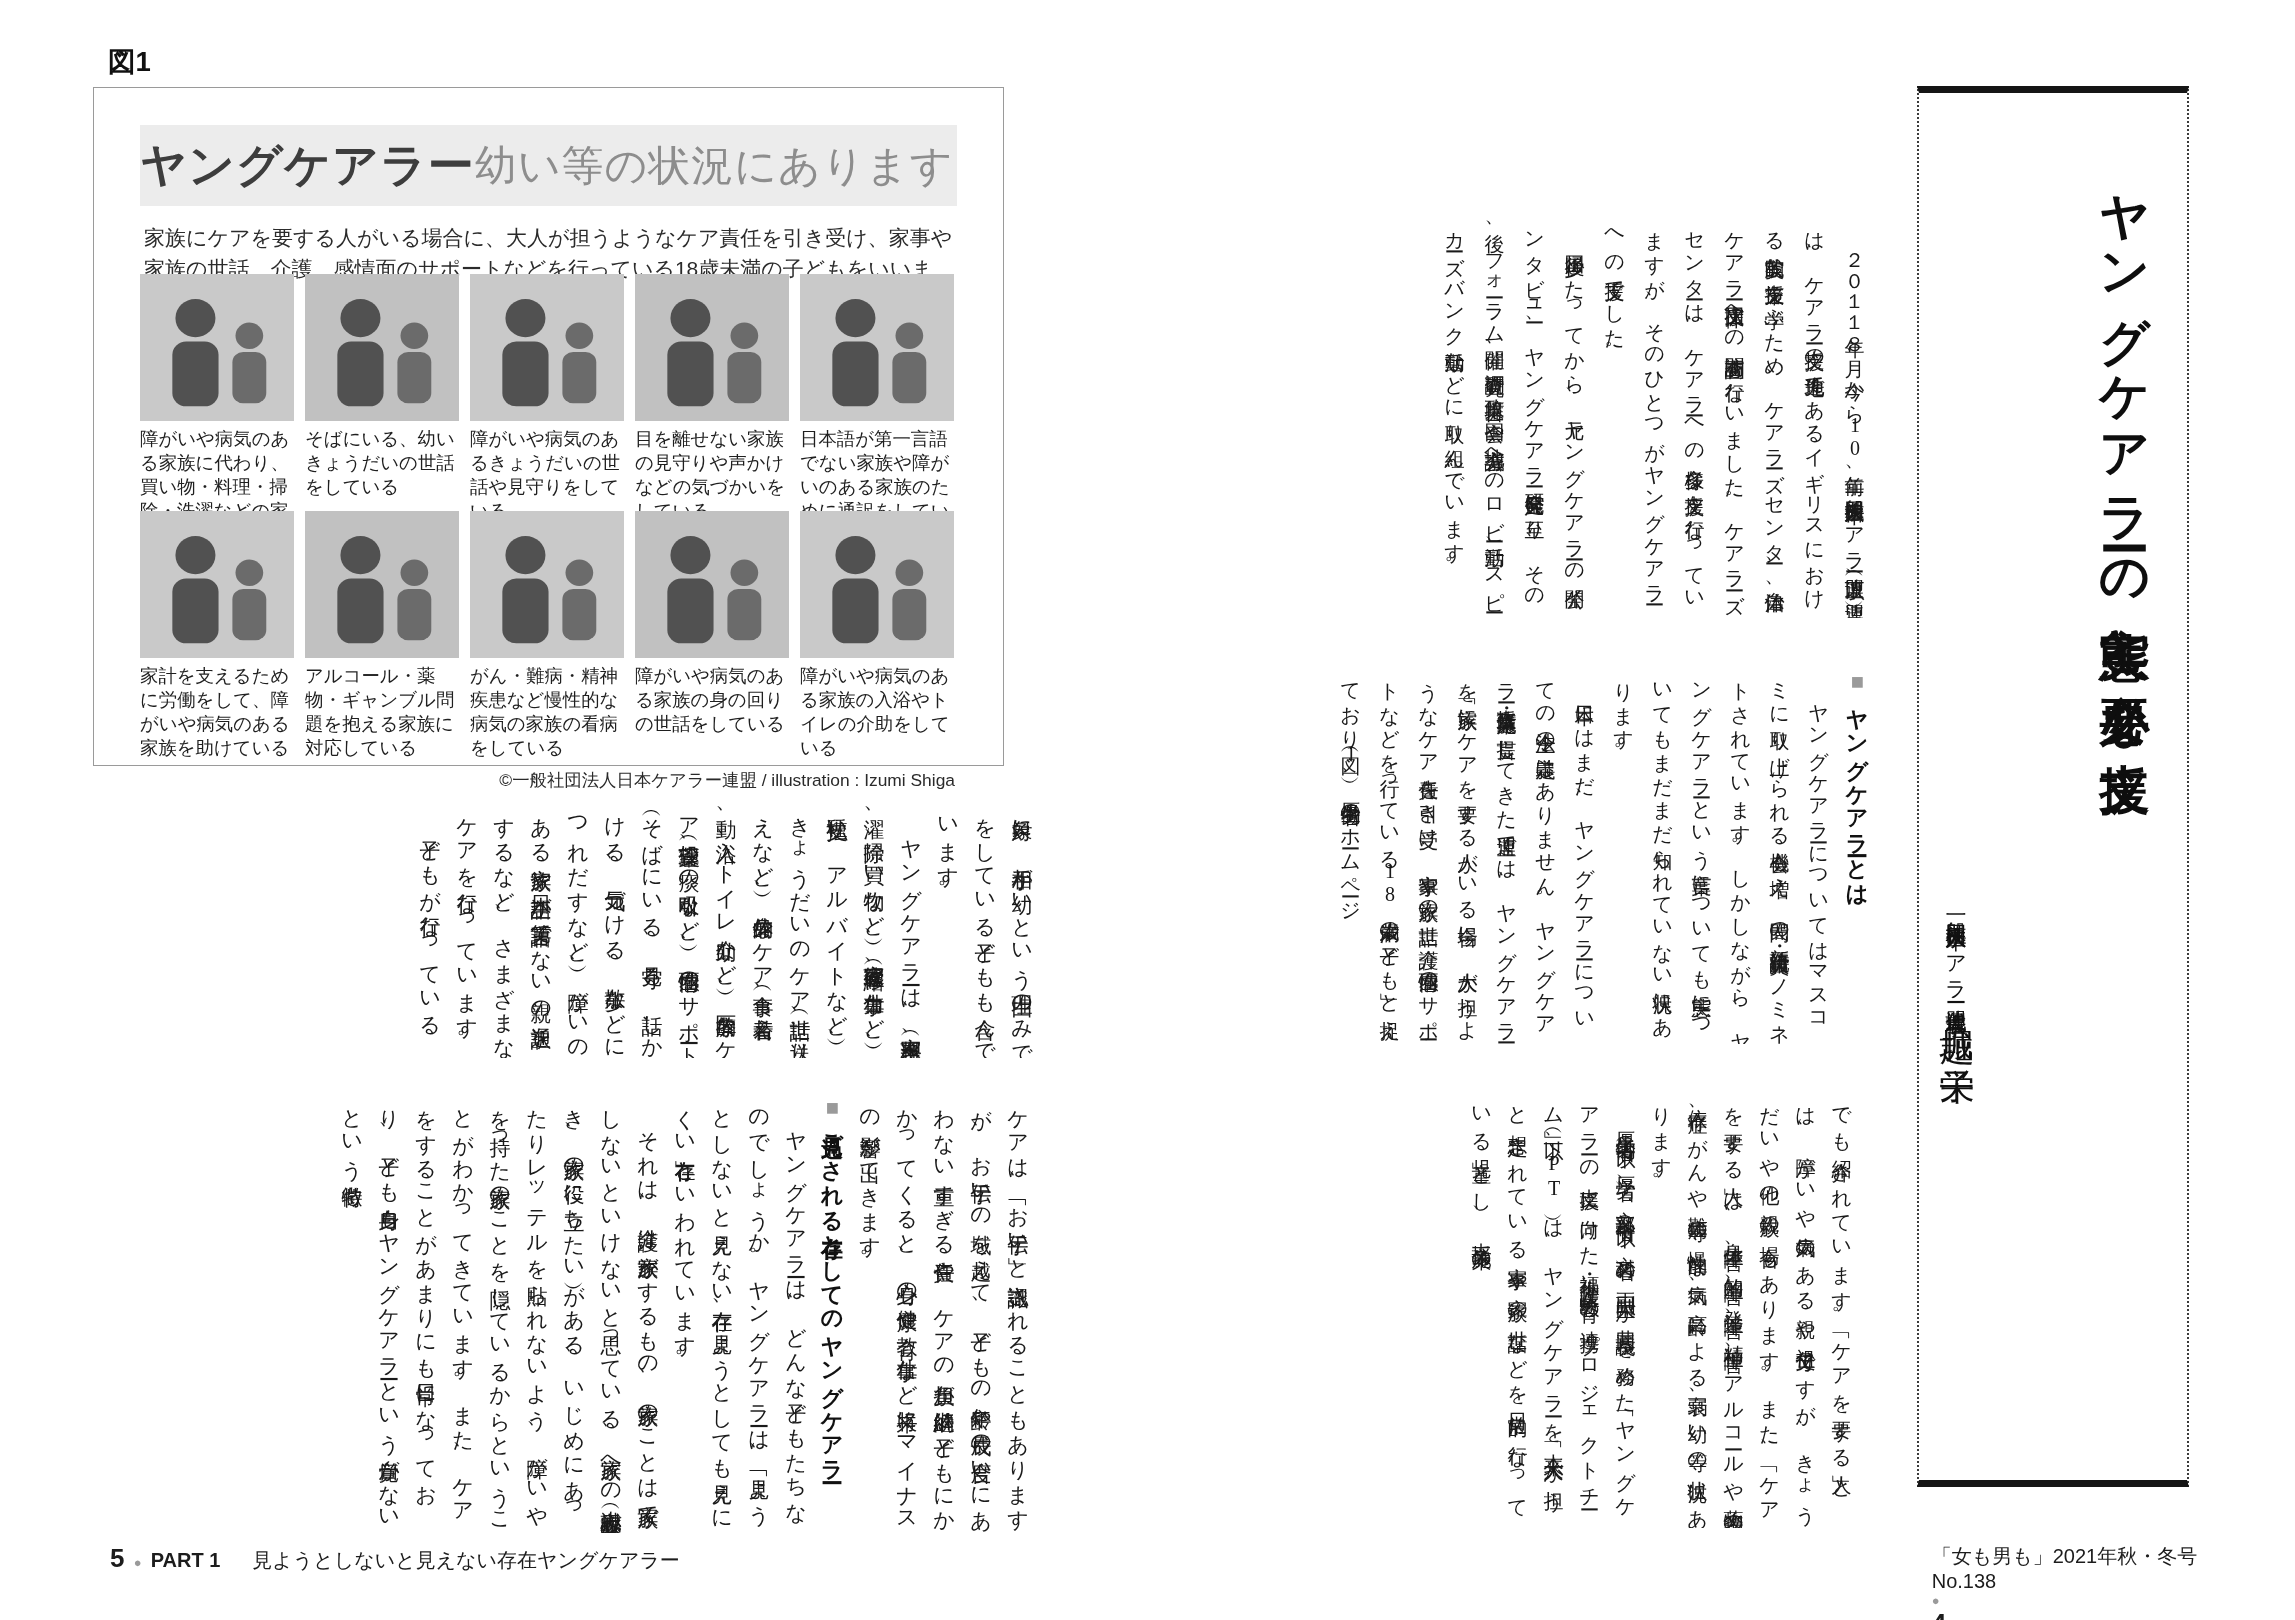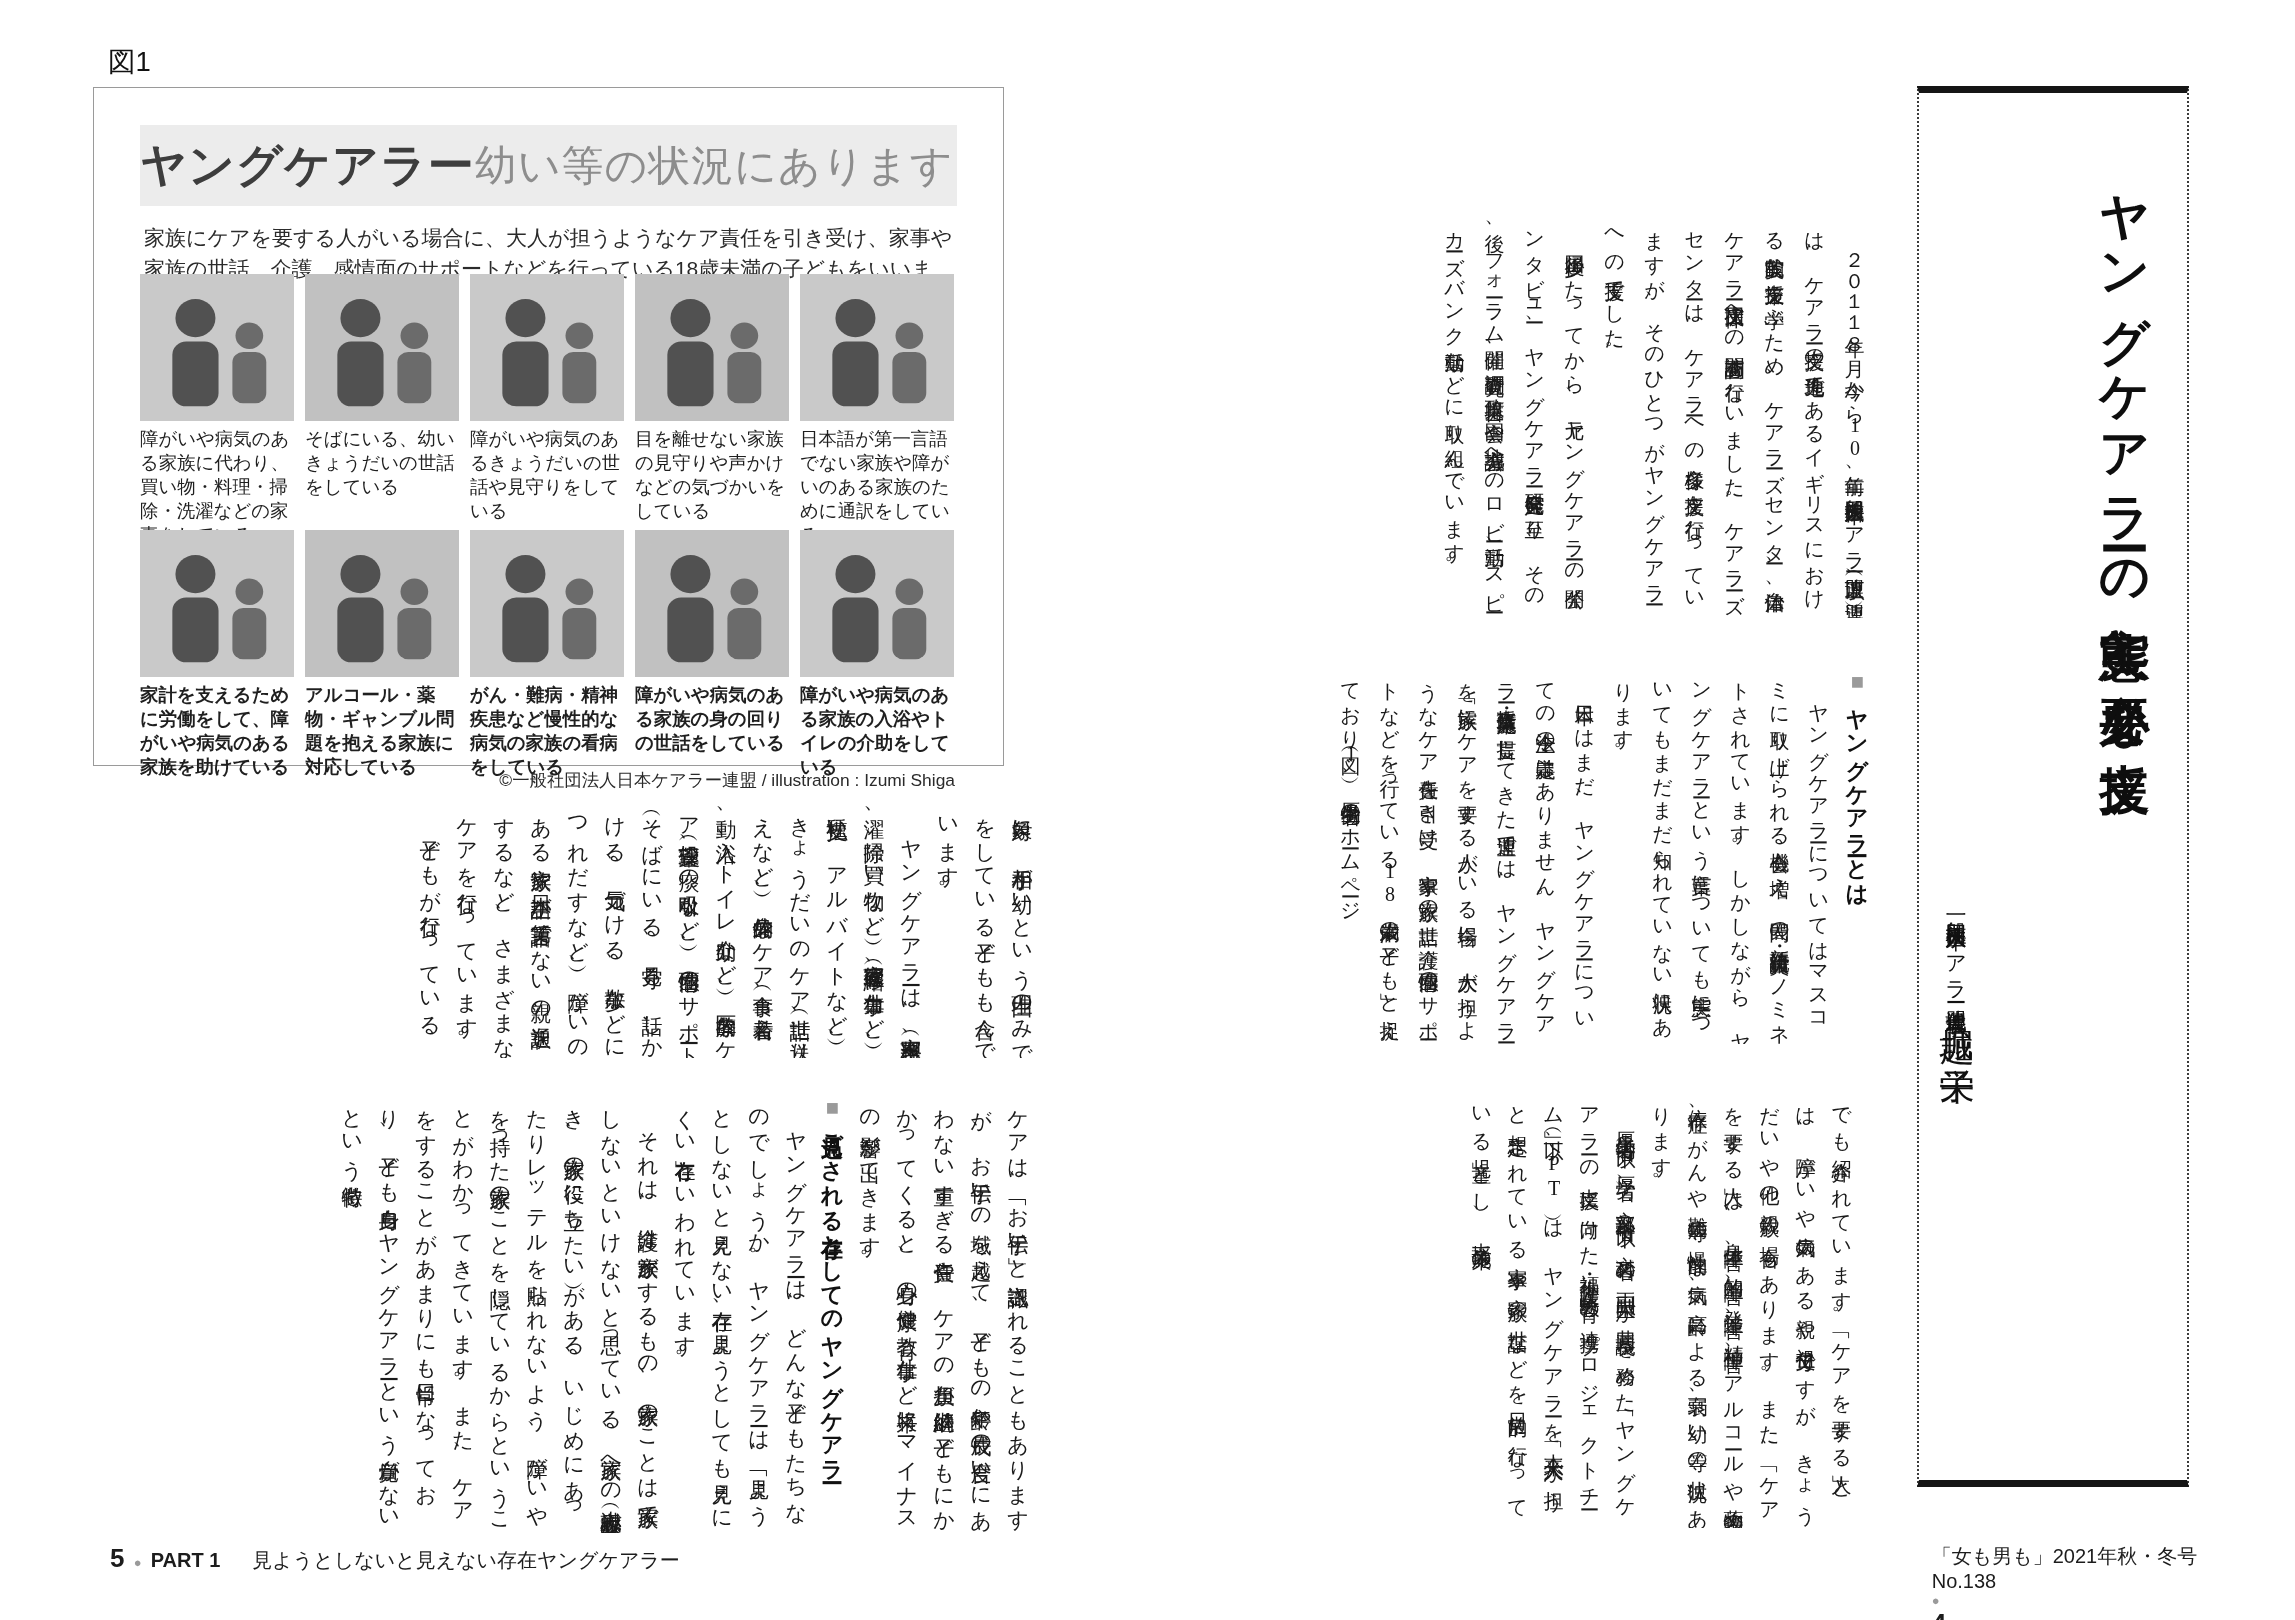--- a/index.html
+++ b/index.html
@@ -12,32 +12,32 @@
 
   
   .v {
     writing-mode:vertical-rl; text-orientation:upright;
     font-family:"Liberation Serif","DejaVu Serif",serif;
     color:#1a1a1a; overflow:hidden;
   }
   .v p { margin:0; }
 
   
-  .fig-label { left:108px; top:44px; font-size:27.5px; font-weight:normal; color:#111; }
+  .fig-label { left:108px; top:44px; font-size:27.5px; font-weight:bold; color:#111; }
   .fig-box { left:93px; top:87px; width:909px; height:677px; border:1.8px solid #9a9a9a; background:#fff; }
   .fig-header {
     position:absolute; left:46px; top:37px; width:817px; height:81px;
     background:#ececec; display:flex; align-items:center; box-sizing:border-box;
   }
   .fig-title-em { font-size:46px; font-weight:bold; color:#3d3d3d; letter-spacing:0.9px; }
   .fig-title-rest { font-size:42px; color:#8d8d8d; letter-spacing:0.9px; }
   .fig-desc { position:absolute; left:50px; top:134px; width:812px; font-size:21px; line-height:31px; color:#2b2b2b; }
   .fig-row { position:absolute; display:flex; column-gap:11px; left:46px; }
   .fig-row1 { top:186px; }
-  .fig-row2 { top:442px;font-weight:bold; }
+  .fig-row2 { top:423px; }
   .fig-cell { width:154px; }
   .fig-panel { width:154px; height:147px; background:#c9c9c9; position:relative; overflow:hidden; }
   .fig-cell:nth-child(even) .fig-panel { background:#c1c1c1; }
   .fig-panel svg { position:absolute; left:0; top:0; width:100%; height:100%; }
   .fig-caption { margin-top:5.5px; font-size:18.4px; line-height:24px; color:#1f1f1f; }
   .fig-credit { position:absolute; right:48px; top:636px; font-size:17.4px; color:#2a2a2a;margin-top:44px; }
 
   
   .band-a { left:1243px; top:218px; width:632px; height:400px; font-size:20px; line-height:40px; letter-spacing:0.9px; }
   .band-b { left:1245px; top:669px; width:632px; height:375px; font-size:20px; line-height:39px;   letter-spacing:0.9px; }

